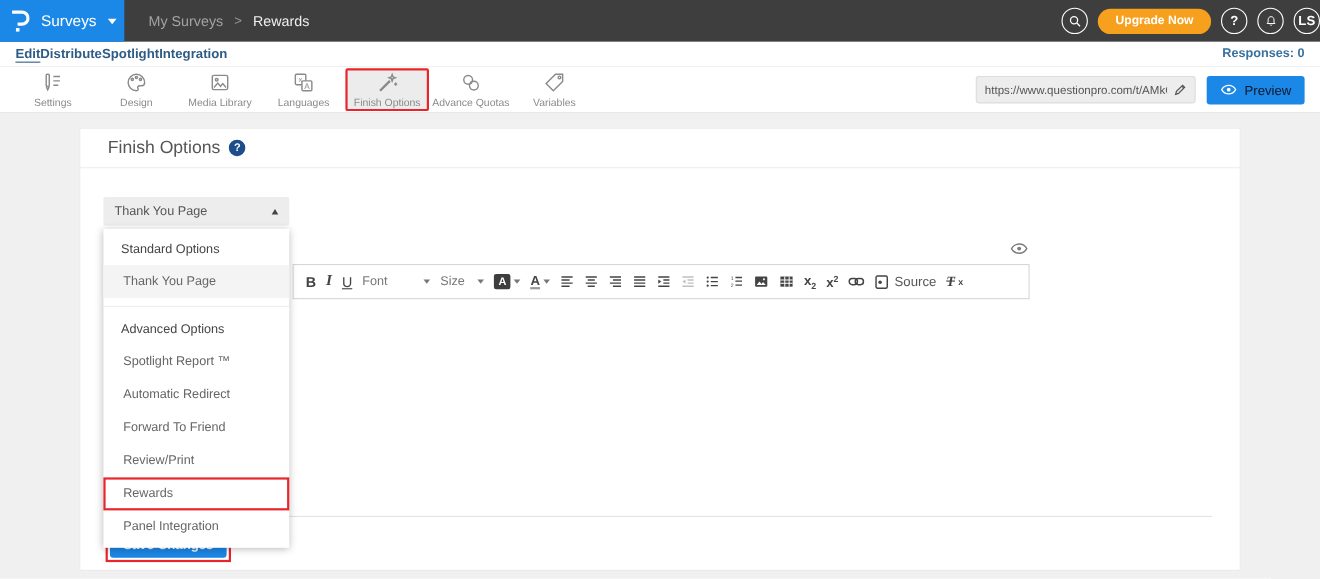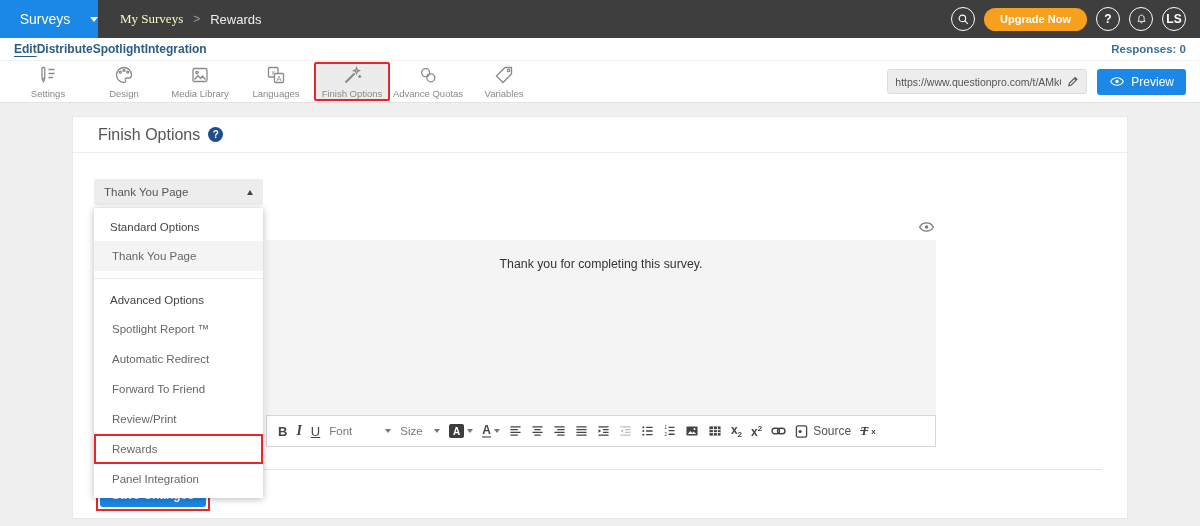--- a/index.html
+++ b/index.html
@@ -2,47 +2,47 @@
 <html><head>
 <meta charset="utf-8">
 <style>
   * { margin:0; padding:0; box-sizing:border-box; }
   html,body { width:1200px; height:526px; overflow:hidden; }
   body { font-family:"Liberation Sans", sans-serif; background:#f0f0f1; color:#555; }
   button { font-family:inherit; background:none; border:none; cursor:pointer; }
 
   
   .app-header { height:38px; display:flex; align-items:stretch; background:#3e3e3e; }
-  .logo-block { width:98px; background:#1b87e6; display:flex; align-items:center; justify-content:center; gap:20px; color:#fff; }
+  .logo-block { width:113px; background:#1b87e6; display:flex; align-items:center; justify-content:center; gap:10px; color:#fff; }
   .logo-block .prod { font-size:14px; }
   .caret-down-w { width:0; height:0; border-left:4px solid transparent; border-right:4px solid transparent; border-top:5px solid #fff; }
   .crumbs { display:flex; align-items:center; gap:10px; padding-left:22px; font-size:13px; }
-  .crumb-parent { color:#fef9c3;font-family:Liberation Serif, serif; }
+  .crumb-parent { color:#a3a3a3; }
   .crumb-sep { color:#9a9a9a; font-size:12px; }
   .crumb-current { color:#efefef; }
-  .header-right { margin-left:auto; display:flex; align-items:center; gap:9px; padding-right:14px; }
+  .header-right { margin-left:auto; display:flex; align-items:center; gap:9px; }
   .hicon { width:24px; height:24px; border:1.5px solid #fff; border-radius:50%; display:flex; align-items:center; justify-content:center; color:#fff; font-size:12px; font-weight:bold; }
   .upgrade-btn { background:#f7a01d; color:#fff; font-size:11px; font-weight:bold; border-radius:12px; height:23px; padding:0 16px; }
 
   
   .nav-row { height:22px; background:#fff; display:flex; align-items:center; padding:0 14px; }
   .nav-tab { font-size:12px; font-weight:bold; color:#2e5c85; }
   .nav-tab.active { text-decoration:underline; text-underline-offset:3px; }
   .responses { margin-left:auto; font-size:11.5px; font-weight:bold; color:#39719f; }
 
   
   .tool-row { height:43px; background:#fff; border-top:1px solid #f0f0f0; border-bottom:1px solid #e3e3e3; display:flex; align-items:center; padding:0 14px 0 10px; }
   .tb-item { width:76px; height:39px; display:flex; flex-direction:column; align-items:center; justify-content:center; gap:2px; border:2px solid transparent; border-radius:2px; }
   .tb-item .lbl { font-size:9.5px; color:#8a8a8a; white-space:nowrap; }
   .tb-item svg { stroke:#8a8a8a; fill:none; stroke-width:1.3; }
   .tb-item.active { background:#ececec; border-color:#e8252a; }
   .url-zone { margin-left:auto; display:flex; align-items:center; gap:10px; }
   .url-box { width:200px; height:25px; background:#ededed; border:1px solid #dcdcdc; border-radius:3px; display:flex; align-items:center; padding:0 7px; gap:5px; }
   .url-text { flex:1; font-size:10.5px; color:#555; white-space:nowrap; overflow:hidden; }
-  .preview-btn { background:#1b87e6; color:#ffffff; height:26px; border-radius:3px; padding:0 12px; font-size:12px; display:flex; align-items:center; gap:6px; }
+  .preview-btn { background:#1b87e6; color:#0f172a; height:26px; border-radius:3px; padding:0 12px; font-size:12px; display:flex; align-items:center; gap:6px; }
 
   
   .card { margin:13px 72px 0; height:403px; background:#fff; border:1px solid #e9e9e9; position:relative; }
   .card-head { height:36px; display:flex; align-items:center; gap:8px; padding-left:25px; border-bottom:1px solid #ededed; }
   .card-title { font-size:16px; color:#555; }
   .help-dot { width:15px; height:15px; border-radius:50%; background:#1d4e89; color:#fff; font-size:10px; font-weight:bold; display:flex; align-items:center; justify-content:center; }
   .card-body { position:relative; height:366px; }
 
   
   .fo-select { position:absolute; left:21px; top:26px; width:169px; height:26px; background:#ededed; border-radius:2px; display:flex; align-items:center; padding:0 10px; font-size:11.5px; color:#555; }
@@ -232,21 +232,20 @@
     </div>
 
     <span class="eye-top">
       <svg width="17" height="12" viewBox="0 0 18 13">
         <path d="M1.5 6.5S4 2 9 2s7.5 4.5 7.5 4.5S14 11 9 11 1.5 6.5 1.5 6.5z"></path>
         <circle cx="9" cy="6.5" r="1.9" fill="#7a7a7a" stroke="none"></circle>
       </svg>
     </span>
 
     <div class="editor">
-      <div class="editor-content">Thank you for completing this survey.</div>
       <div class="ck-toolbar">
         <button class="ckb">
             <b>B</b>
           </button>
         <button class="ckb">
             <span class="serif" style="font-style:italic">I</span>
           </button>
         <button class="ckb">
             <u>U</u>
           </button>

